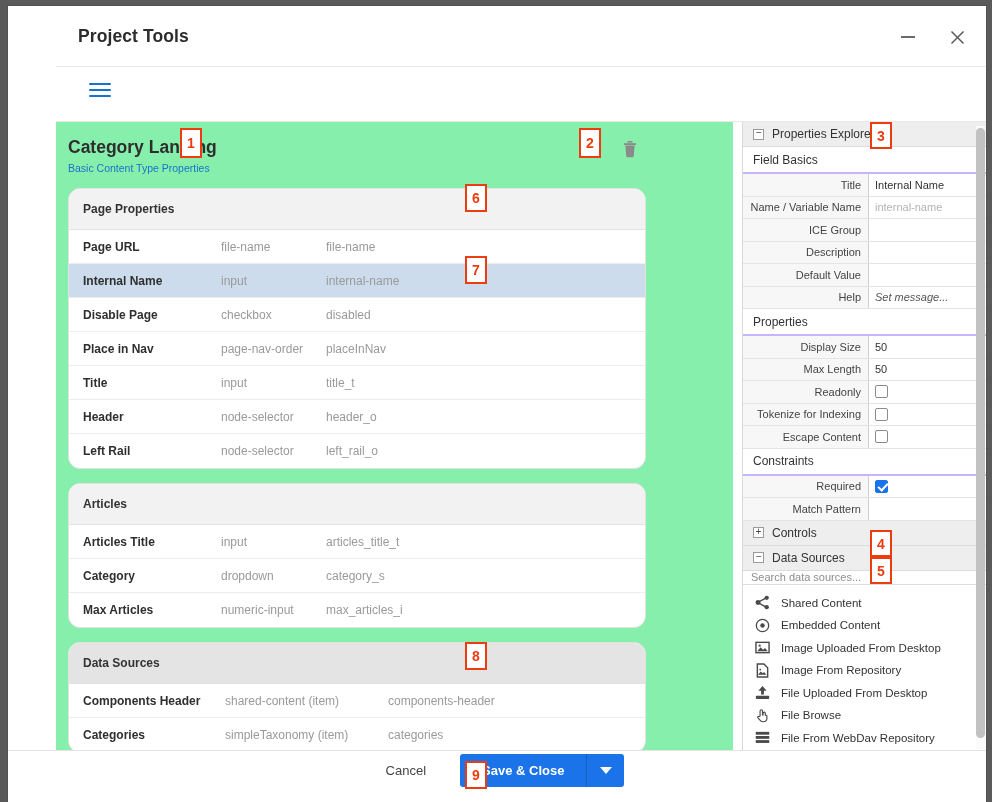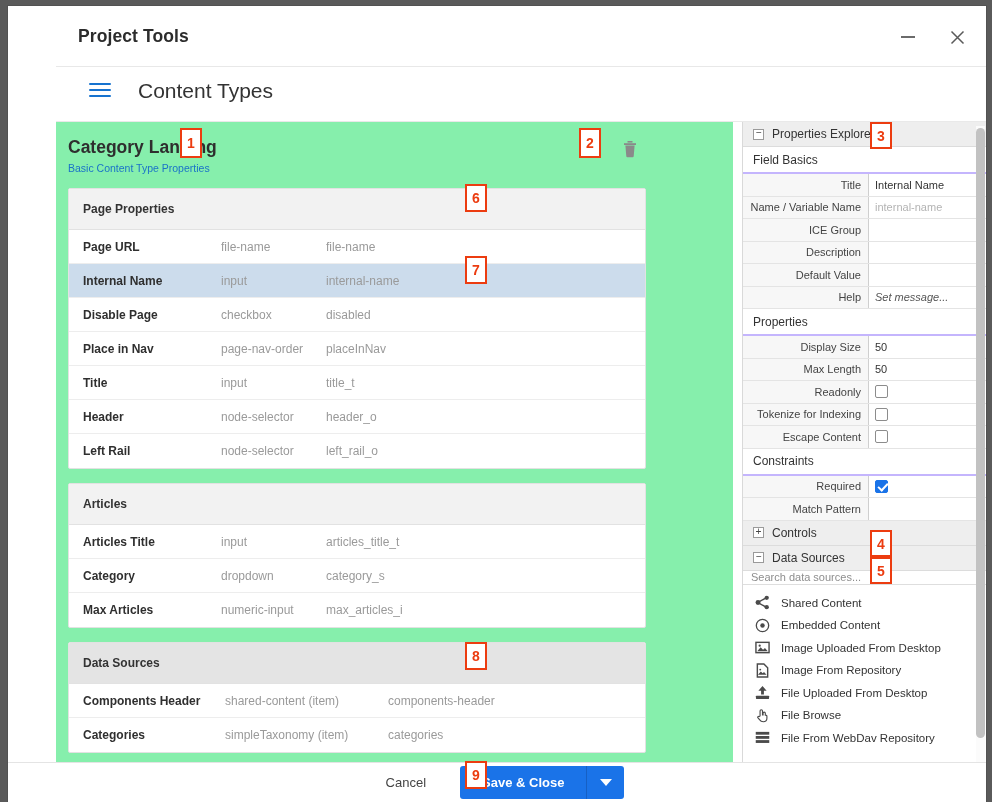--- a/index.html
+++ b/index.html
@@ -124,21 +124,21 @@
   .trash-btn {
     position: absolute;
     right: 93px; top: 16px;
     width: 20px; height: 22px;
     cursor: pointer;
   }
 
   .card {
     margin: 14px 87px 0 12px;
     border: 1px solid #e2e2e2;
-    border-radius: 2px;
+    border-radius: 12px;
     background: #ffffff;
     overflow: hidden;
   }
   .card-head {
     background: #f2f2f2;
     padding: 13px 14px;
     font-size: 12px;
     font-weight: bold;
     color: #333;
     border-bottom: 1px solid #e2e2e2;
@@ -298,21 +298,21 @@
     left: 0; width: 9px;
     background: #c2c2c2;
     border-radius: 5px;
   }
   .sbar-inner { right: 14px; top: 4px; height: 636px; }
   .sbar-outer { right: 1px;  top: 4px; height: 636px; }
 
   
   .footer {
     position: absolute;
-    left: 0; bottom: 0;
+    left: 0; bottom: 12px;
     width: 978px; height: 40px;
     background: #ffffff;
     border-top: 1px solid #e4e4e4;
     display: flex;
     align-items: center;
     justify-content: center;
     gap: 8px;
   }
   .btn-cancel {
     font-size: 13px;
@@ -390,21 +390,20 @@
         </svg>
       </div>
     </div>
 
     <div class="app-header">
       <div class="hamburger">
         <span></span>
           <span></span>
           <span></span>
       </div>
-      <div class="app-header-title">Content Types</div>
     </div>
 
     <div class="body-split">
 
       <div class="left-pane">
         <div class="doc-head">
           <div class="doc-title">Category Landing</div>
           <a class="doc-sub">Basic Content Type Properties</a>
           <div class="trash-btn">
             <svg width="20" height="22" viewBox="0 0 20 22">

